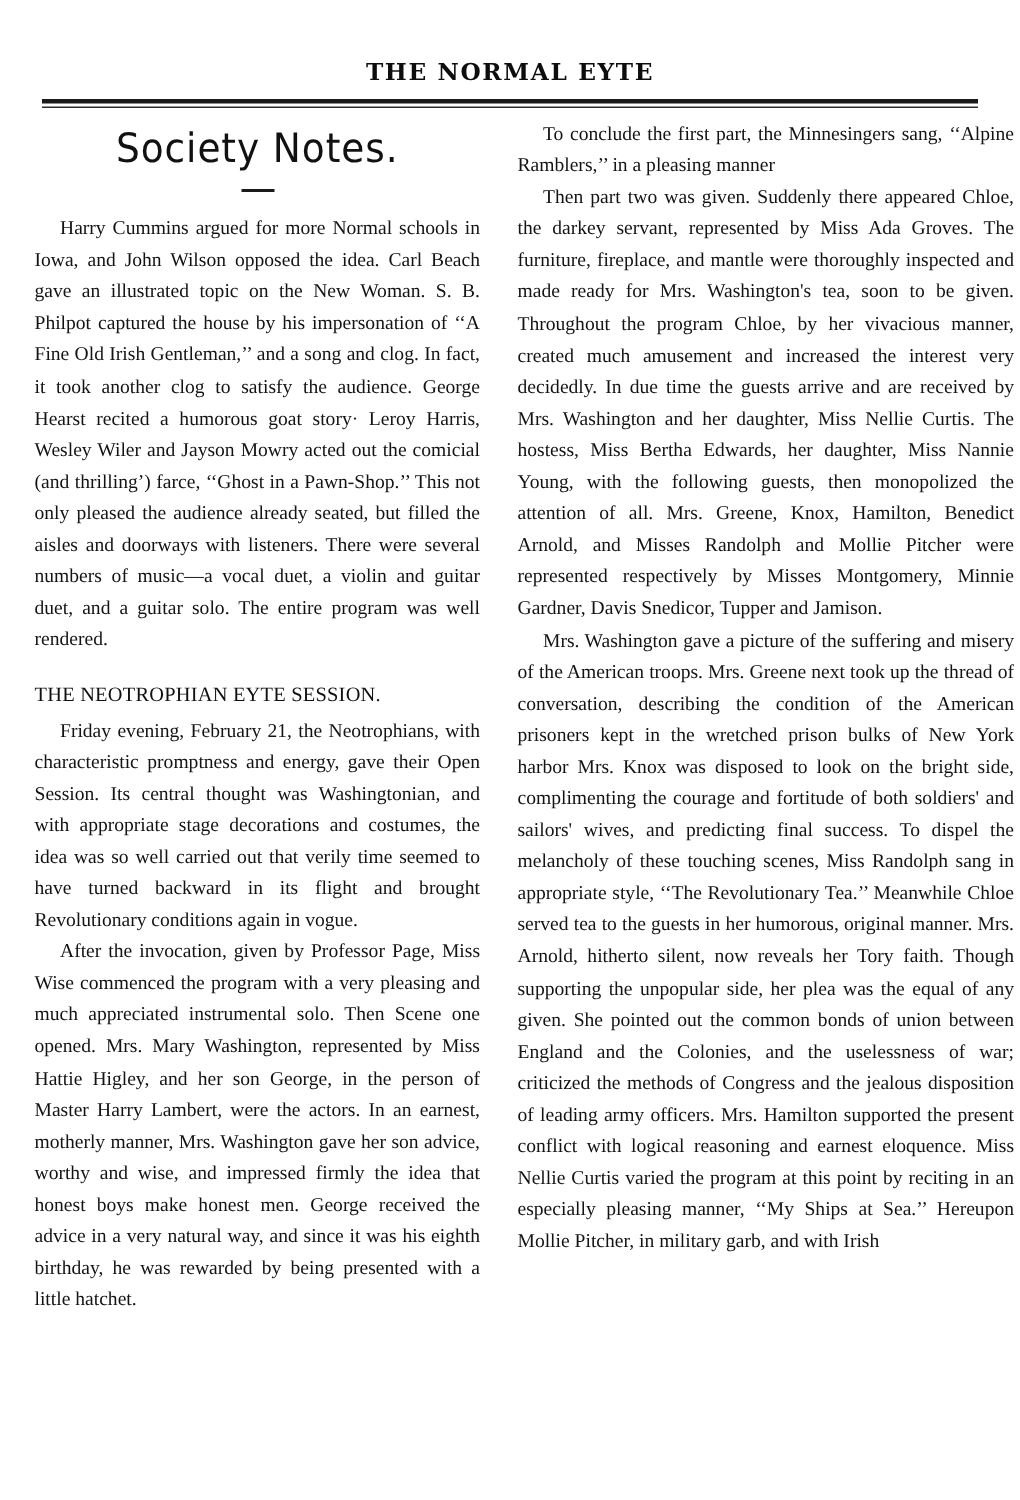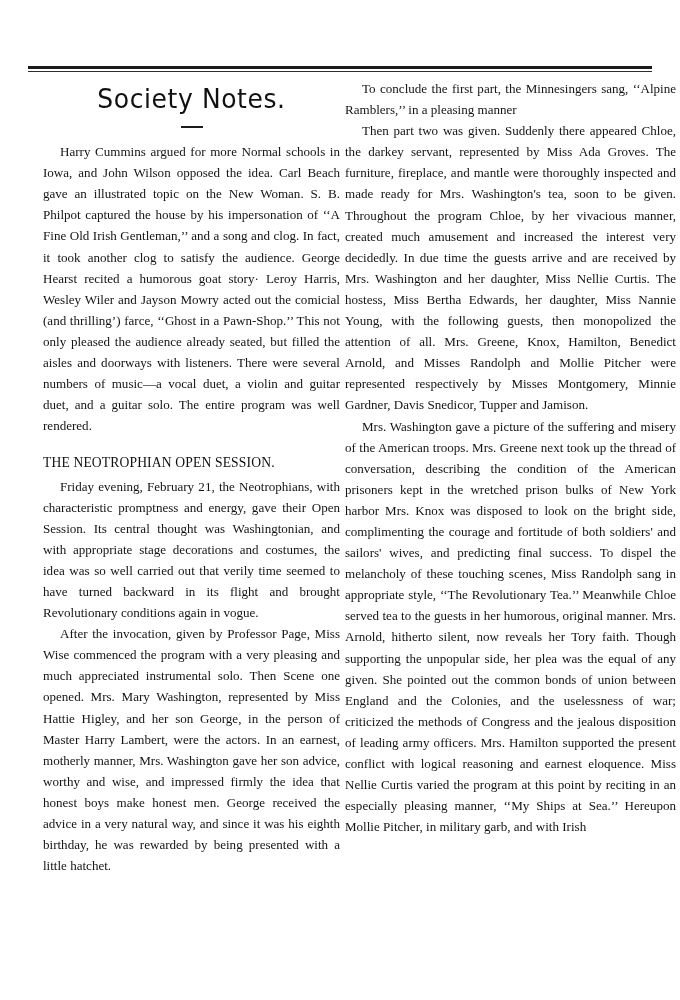--- a/index.html
+++ b/index.html
@@ -60,21 +60,21 @@
   .col {
     position: absolute;
     top: 78px;
     font-size: 13.05px;
     line-height: 21.1px;
     text-align: justify;
     text-justify: inter-word;
     color: #131313;
   }
   .col-left {
-    left: 43px;
+    left: 23px;
     width: 297px;
   }
   .col-right {
     left: 345px;
     width: 318px;
   }
 
   
   .col-right .clip {
     width: 331px;
@@ -117,34 +117,35 @@
     letter-spacing: 0.15px;
     color: #101010;
     white-space: nowrap;
   }
 </style>
 </head>
 <body>
 
 <div class="page">
 
+  <div class="masthead">THE NORMAL EYTE</div>
 
   <div class="rule-thick"></div>
   <div class="rule-thin"></div>
 
   <div class="col col-left">
 
     <div class="section-title">Society Notes.</div>
 
     <div class="title-rule"></div>
 
 
     <p>Harry Cummins argued for more Normal schools in Iowa, and John Wilson opposed the idea. Carl Beach gave an illustrated topic on the New Woman. S. B. Philpot captured the house by his impersonation of ‘‘A Fine Old Irish Gentleman,’’ and a song and clog. In fact, it took another clog to satisfy the audience. George Hearst recited a humorous goat story· Leroy Harris, Wesley Wiler and Jayson Mowry acted out the comicial (and thrilling’) farce, ‘‘Ghost in a Pawn-Shop.’’ This not only pleased the audience already seated, but filled the aisles and doorways with listeners. There were several numbers of music—a vocal duet, a violin and guitar duet, and a guitar solo. The entire program was well rendered.</p>
 
-    <p class="subhead">THE NEOTROPHIAN OPEN SESSION.</p>
+    <p class="subhead">THE NEOTROPHIAN EYTE SESSION.</p>
 
     <p>Friday evening, February 21, the Neotrophians, with characteristic promptness and energy, gave their Open Session. Its central thought was Washingtonian, and with appropriate stage decorations and costumes, the idea was so well carried out that verily time seemed to have turned backward in its flight and brought Revolutionary conditions again in vogue.</p>
 
     <p>After the invocation, given by Professor Page, Miss Wise commenced the program with a very pleasing and much appreciated instrumental solo. Then Scene one opened. Mrs. Mary Washington, represented by Miss Hattie Higley, and her son George, in the person of Master Harry Lambert, were the actors. In an earnest, motherly manner, Mrs. Washington gave her son advice, worthy and wise, and impressed firmly the idea that honest boys make honest men. George received the advice in a very natural way, and since it was his eighth birthday, he was rewarded by being presented with a little hatchet.</p>
   </div>
 
   <div class="col col-right">
     <div class="clip">
       <p class="first-para">To conclude the first part, the Minnesingers sang, ‘‘Alpine Ramblers,’’ in a pleasing manner</p>
 

